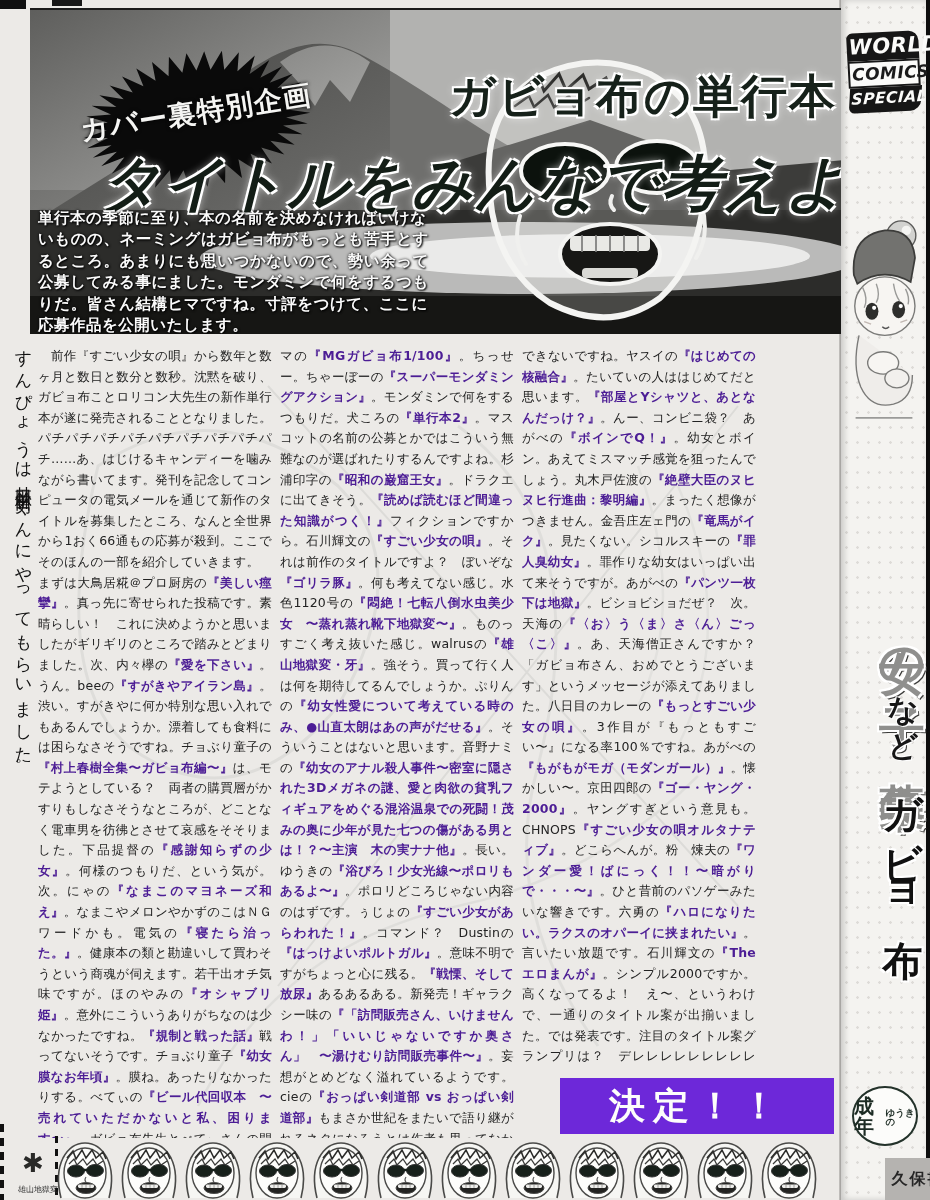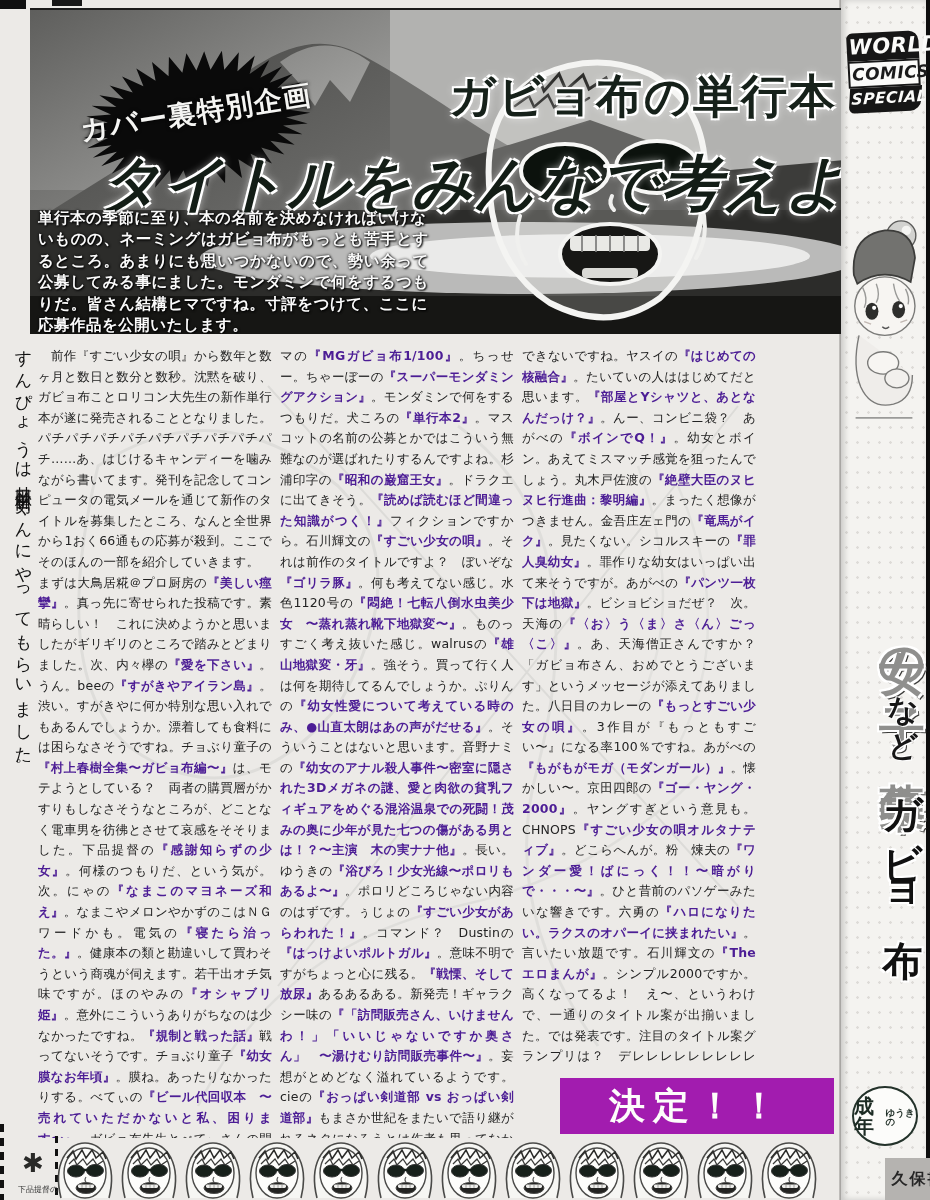--- a/index.html
+++ b/index.html
@@ -64,21 +64,21 @@
     text-align:justify;color:#222;letter-spacing:.2px;overflow:hidden;
   }
   .col span.b{font-weight:700;color:#4c1d95;}
   .col1{left:0;height:792px;}
   .col2{left:242px;height:792px;}
   .col3{left:484px;height:726px;}
 
   
   .decision{
     position:absolute;left:560px;top:1078px;width:274px;height:56px;
-    background:#a21caf;display:flex;align-items:center;justify-content:center;
+    background:#6d28d9;display:flex;align-items:center;justify-content:center;
   }
   .decision-label{
     color:#fdfdfb;font-size:36px;font-weight:700;letter-spacing:8px;white-space:nowrap;
   }
 
   
   .face-strip{position:absolute;left:52px;top:1140px;width:790px;height:60px;display:flex;overflow:hidden;}
   .face{width:66px;height:60px;flex:0 0 auto;margin-right:-2px;}
   .spare-mark{position:absolute;left:64px;top:1158px;font-size:9px;color:#333;}
   .corner-dash{position:absolute;left:55px;top:1136px;width:3px;height:64px;
@@ -210,21 +210,21 @@
     <path d="M30,30 h5" stroke="#17201a" stroke-width="2.4"></path>
     <path d="M33,37 q-2,3 0,5" fill="none" stroke="#555" stroke-width="1.2"></path>
     <ellipse cx="33" cy="48" rx="10" ry="5.5" fill="#232321" stroke="#4a4a48" stroke-width="1"></ellipse>
     <rect x="25" y="44.5" width="16" height="3.4" rx="1.4" fill="#efefec"></rect>
     <path d="M29,44.5 v3.4 M33,44.5 v3.4 M37,44.5 v3.4" stroke="#8a8a88" stroke-width=".8"></path>
   </symbol>
 </svg>
 <div class="corner-dash2"></div>
 <div class="corner-dash"></div>
 <div class="corner-star">✱</div>
-<div class="corner-frag">下品提督の</div>
+<div class="corner-frag">雄山地獄変</div>
 <div class="spare-mark">←予備</div>
 <div class="face-strip">
     <svg class="face" viewBox="0 0 64 60">
       <use href="#face-symbol"></use>
     </svg>
     <svg class="face" viewBox="0 0 64 60">
       <use href="#face-symbol"></use>
     </svg>
     <svg class="face" viewBox="0 0 64 60">
       <use href="#face-symbol"></use>

